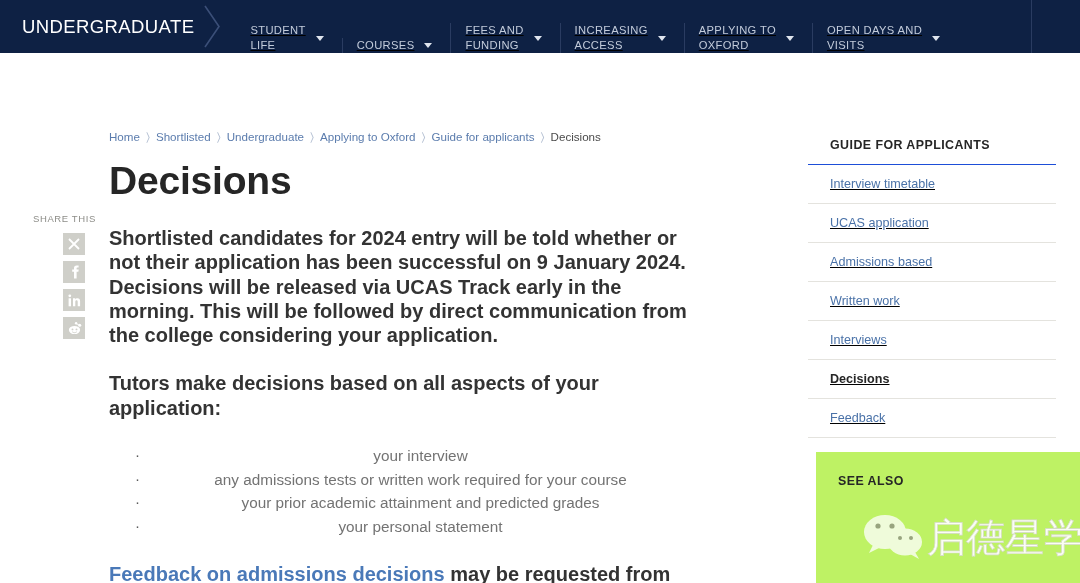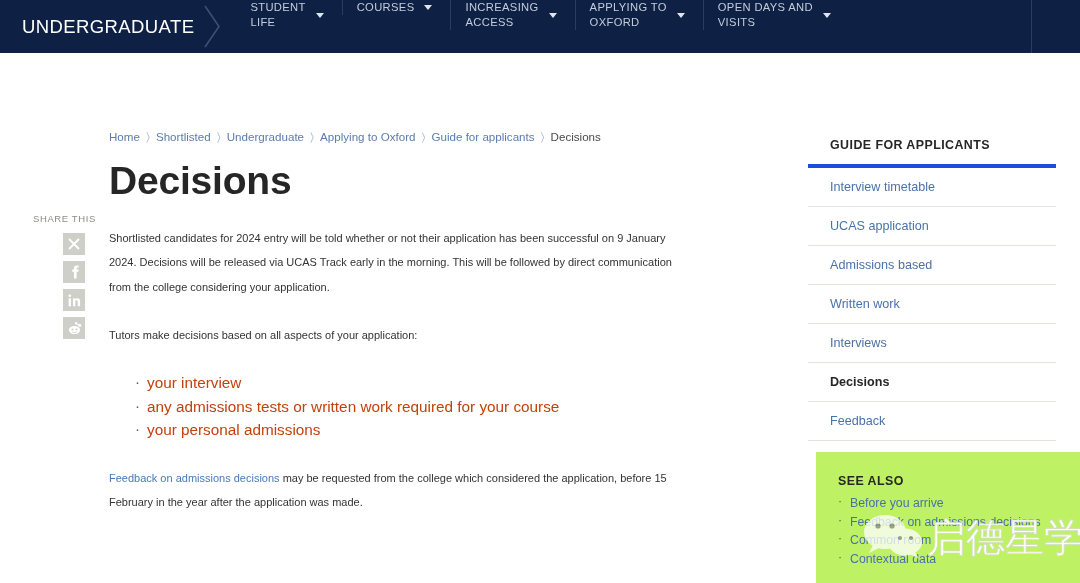--- a/index.html
+++ b/index.html
@@ -25,21 +25,21 @@
     color: #ffffff;
     font-size: 18.5px; letter-spacing: .4px; font-weight: 400;
     white-space: nowrap;
   }
   .brand-chevron {
     display: flex; align-items: center;
     width: 34px; color: #3c5076; flex: none;
   }
   .brand-chevron svg { display: block; }
 
-  .navitems { display: flex; align-items: flex-start; flex: 1; }
+  .navitems { display: flex; align-items: flex-end; flex: 1; text-decoration: underline; }
   .navitem {
     position: relative;
     display: flex; align-items: center; justify-content: space-between;
     padding: 0 12px 0 14px;
     border-left: 1px solid #2a3c61;
     min-width: 0;
   }
   .navitem:first-child { border-left: none; }
   .navitem .lbl {
     color: #c3ccdb;
@@ -92,44 +92,45 @@
   .crumbs .sep { color: #b3bfd2; margin: 0 6px; font-size: 12px; }
   .crumbs .cur { color: #4a4a4a; }
 
   h1.title {
     margin: 0 0 23px 0;
     font-size: 39px; line-height: 44px;
     font-weight: 700; color: #262626; letter-spacing: -.2px;
   }
   p.body {
     margin: 0 0 24px 0;
-    font-size: 11px; line-height: 24.3px;
+    font-size: 20px; line-height: 24.3px;
     color: #333333;
+    font-weight: bold;
   }
   p.body a { color: #4a79b8; text-decoration: none; }
   ul.bullets {
     margin: 0 0 24px 0; padding: 0 0 0 26px; list-style: none;
   }
   ul.bullets li {
-    font-size: 15.3px; line-height: 23.5px; color: #c2410c;
-    position: relative; padding-left: 12px;
+    font-size: 15.3px; line-height: 23.5px; color: #737373;
+    position: relative; padding-left: 12px; text-align: center;
   }
   ul.bullets li:before {
     content: "\00B7"; position: absolute; left: 0; top: -1px;
     color: #5a5a5a; font-size: 15px;
   }
 
   
   .aside { position: absolute; left: 808px; top: 130px; width: 248px; }
   .aside-title {
     font-size: 12.4px; font-weight: 700; color: #262626;
     letter-spacing: .45px; text-transform: uppercase;
     padding: 8px 0 12px 22px;
   }
-  .aside-list { border-top: 4px solid #1d4ed8; }
+  .aside-list { border-top: 1px solid #1d4ed8; text-decoration: underline; }
   .aside-link {
     display: block; padding: 11px 0 11px 22px;
     border-bottom: 1px solid #e4e3de;
     font-size: 12.6px; color: #4a72a8; text-decoration: none;
     line-height: 16px;
   }
   .aside-link.active { color: #262626; font-weight: 700; }
 
   .seealso {
     position: absolute; left: 816px; top: 452px;
@@ -174,20 +175,25 @@
     </div>
     <div class="navitems">
 
     <div class="navitem">
           <span class="lbl">STUDENT
 LIFE</span>
           <span class="caret"></span>
         </div>
         <div class="navitem">
           <span class="lbl">COURSES</span>
+          <span class="caret"></span>
+        </div>
+        <div class="navitem">
+          <span class="lbl">FEES AND
+FUNDING</span>
           <span class="caret"></span>
         </div>
         <div class="navitem">
           <span class="lbl">INCREASING
 ACCESS</span>
           <span class="caret"></span>
         </div>
         <div class="navitem">
           <span class="lbl">APPLYING TO
 OXFORD</span>
@@ -244,21 +250,22 @@
 
     <h1 class="title">Decisions</h1>
 
     <p class="body">Shortlisted candidates for 2024 entry will be told whether or not their application has been successful on 9 January 2024. Decisions will be released via UCAS Track early in the morning. This will be followed by direct communication from the college considering your application.</p>
 
     <p class="body">Tutors make decisions based on all aspects of your application:</p>
 
     <ul class="bullets">
         <li>your interview</li>
         <li>any admissions tests or written work required for your course</li>
-        <li>your personal admissions</li>
+        <li>your prior academic attainment and predicted grades</li>
+        <li>your personal statement</li>
       </ul>
 
     <p class="body">
       <a href="#">Feedback on admissions decisions</a><span> may be requested from the college which considered the application, before 15 February in the year after the application was made.</span>
     </p>
   </div>
 
   <div class="aside">
     <div class="aside-title">GUIDE FOR APPLICANTS</div>
     <div class="aside-list">
@@ -267,26 +274,20 @@
         <a href="#" class="aside-link">Admissions based</a>
         <a href="#" class="aside-link">Written work</a>
         <a href="#" class="aside-link">Interviews</a>
         <a href="#" class="aside-link active">Decisions</a>
         <a href="#" class="aside-link">Feedback</a>
       </div>
   </div>
 
   <div class="seealso">
     <div class="seealso-title">SEE ALSO</div>
-    <ul>
-        <li><a href="#">Before you arrive</a></li>
-        <li><a href="#">Feedback on admissions decisions</a></li>
-        <li><a href="#">Common room</a></li>
-        <li><a href="#">Contextual data</a></li>
-      </ul>
   </div>
 
   <div class="watermark">
     <svg width="225" height="62" viewBox="0 0 225 62" aria-hidden="true">
       <g opacity="0.82">
         <ellipse cx="30" cy="28" rx="21" ry="17" fill="#ffffff"></ellipse>
         <path d="M18 41 L14 49 L24 44 Z" fill="#ffffff"></path>
         <circle cx="23" cy="22" r="2.6" fill="#8d8d88"></circle>
         <circle cx="37" cy="22" r="2.6" fill="#8d8d88"></circle>
         <ellipse cx="50" cy="38" rx="17" ry="13.5" fill="#ffffff"></ellipse>

